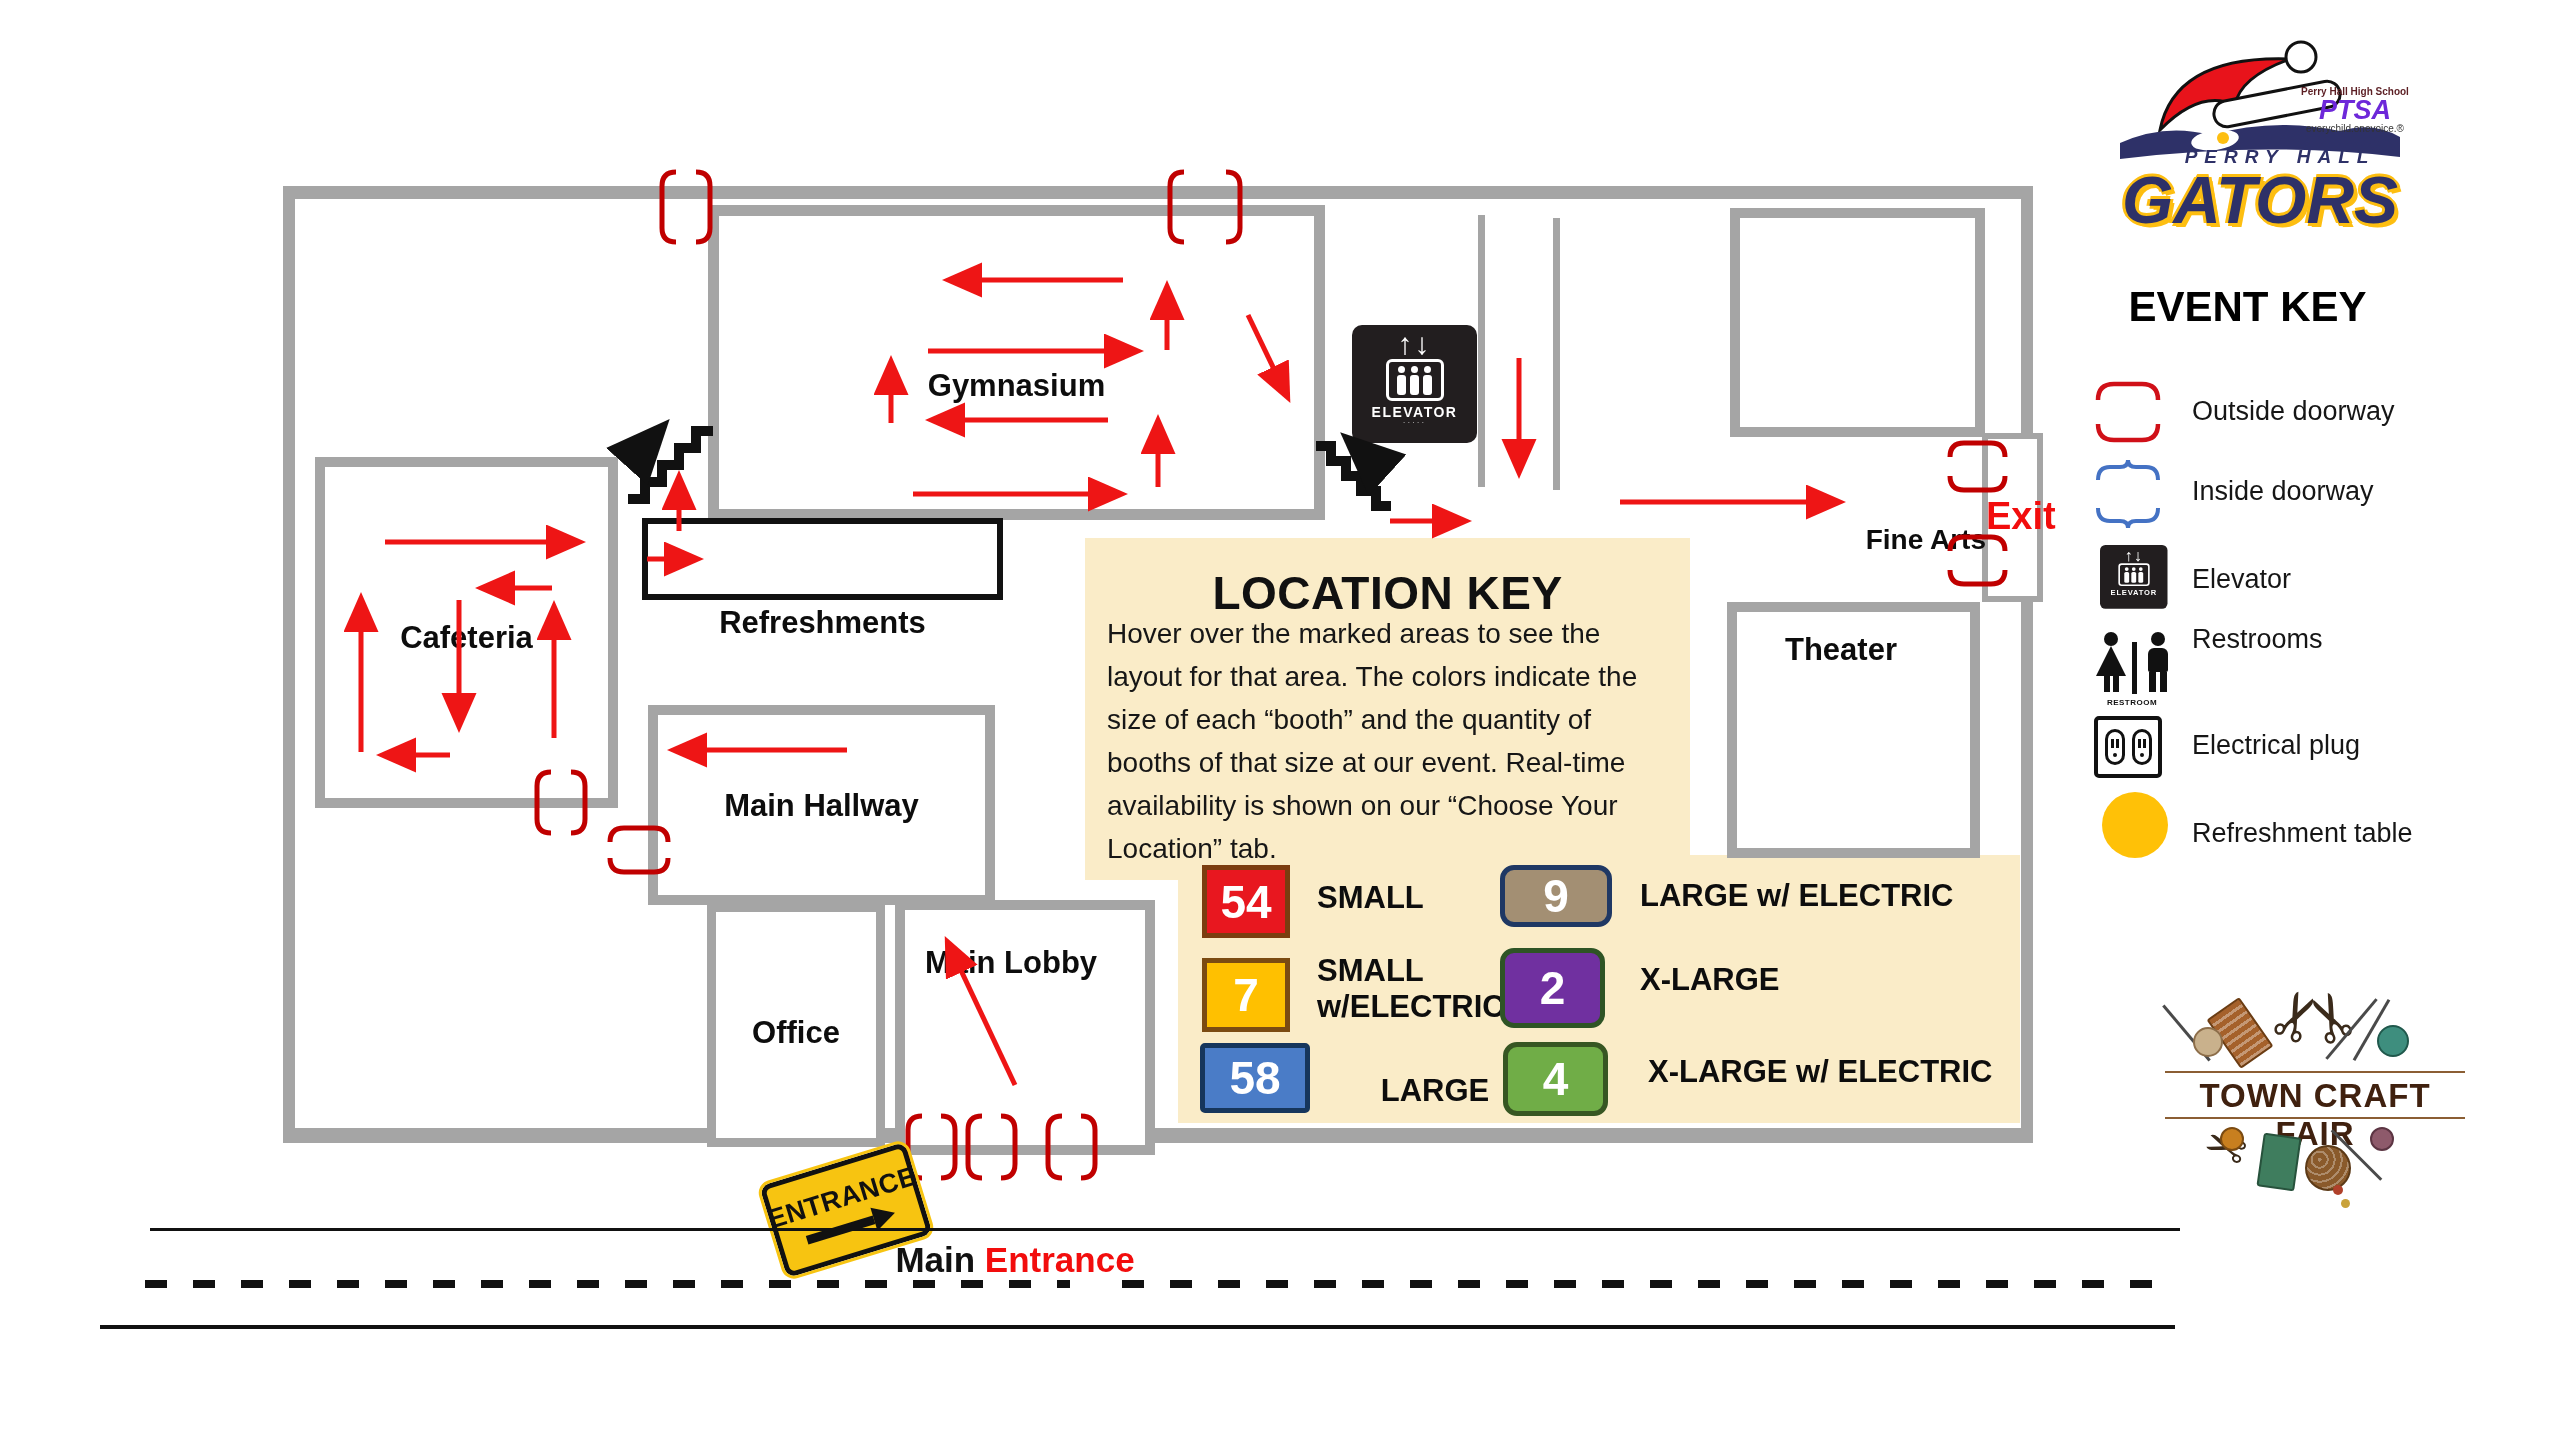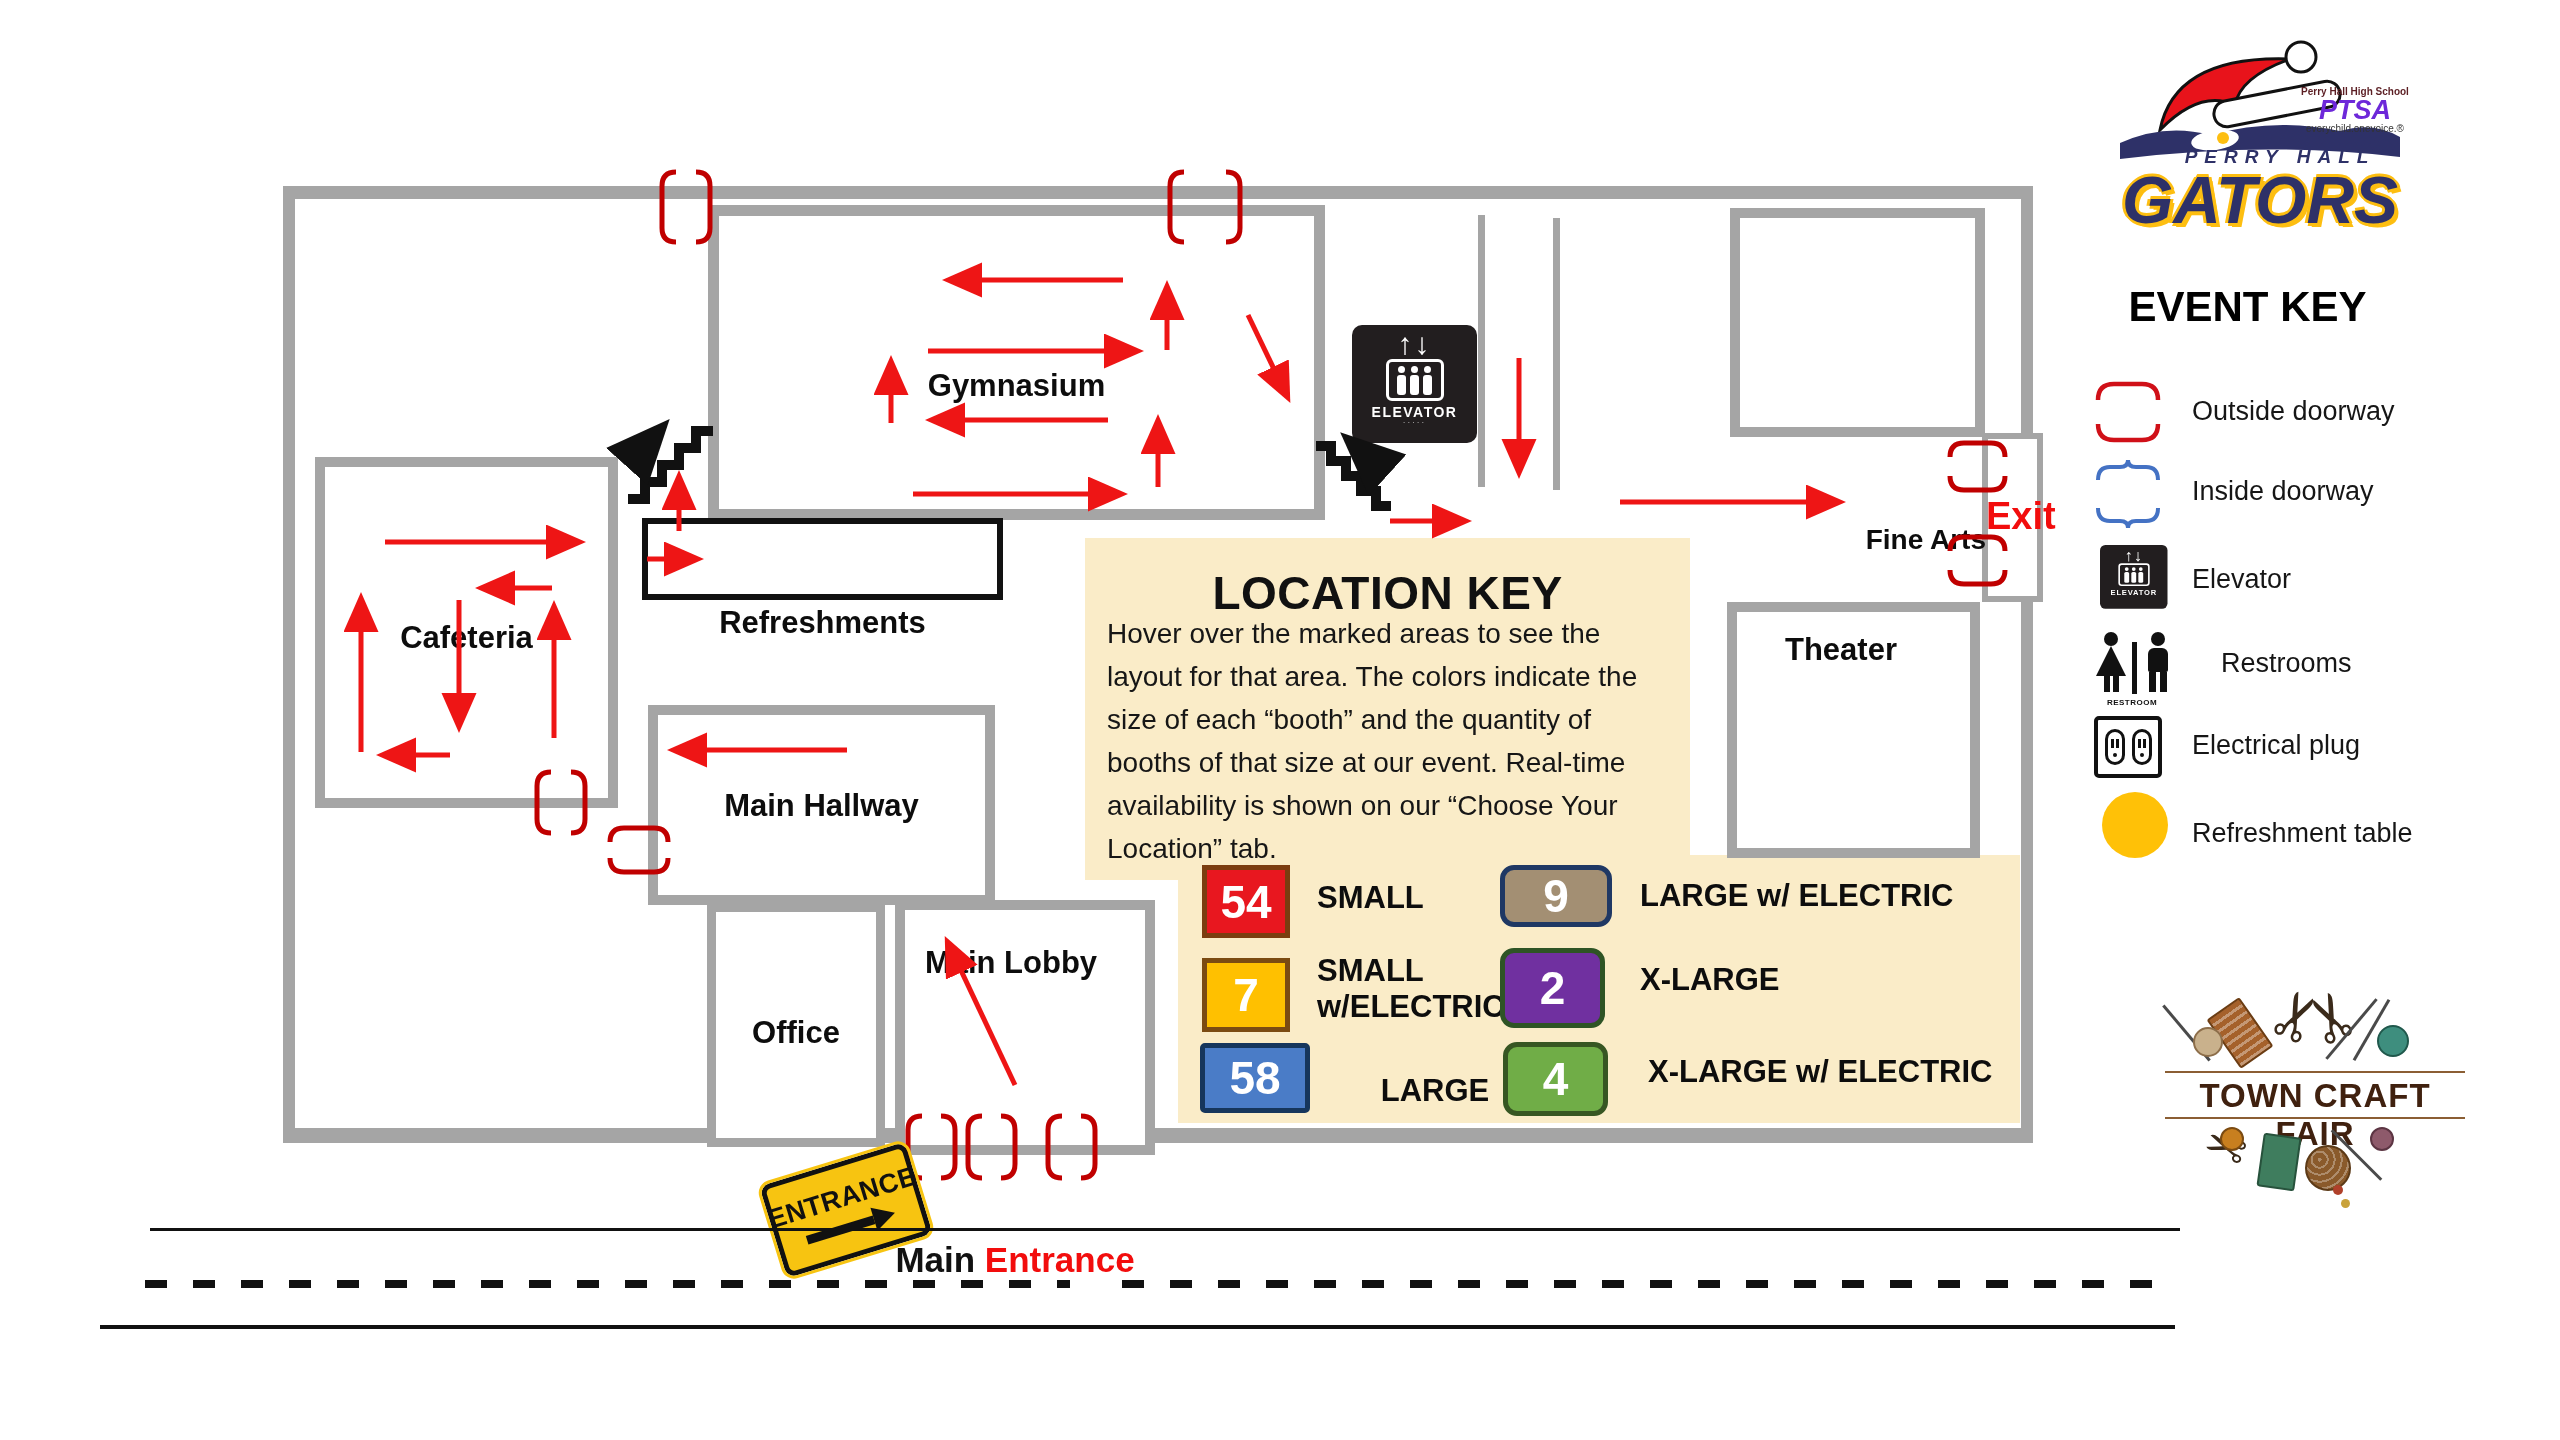--- a/index.html
+++ b/index.html
@@ -310,21 +310,21 @@
       </div>
     <div class="bar"></div>
     <div class="fig man">
         <div class="head"></div>
         <div class="body"></div>
         <div class="l1"></div>
         <div class="l2"></div>
       </div>
   </div>
   <div class="rr-caption" style="left:2094px;top:698px;width:76px;text-align:center;">RESTROOM</div>
-  <div class="legend-label" style="top:648px;margin-left:29px;">Restrooms</div>
+  <div class="legend-label" style="top:624px;">Restrooms</div>
 
   <div class="plug" style="left:2094px;top:716px;">
     <div class="socket">
         <div class="dot"></div>
       </div>
     <div class="socket">
         <div class="dot"></div>
       </div>
   </div>
   <div class="legend-label" style="top:730px;">Electrical plug</div>

